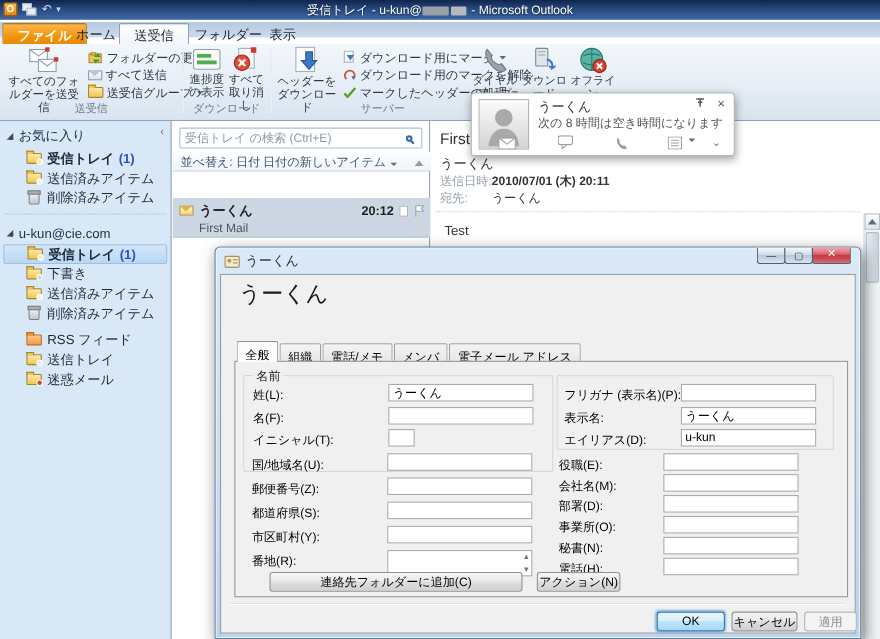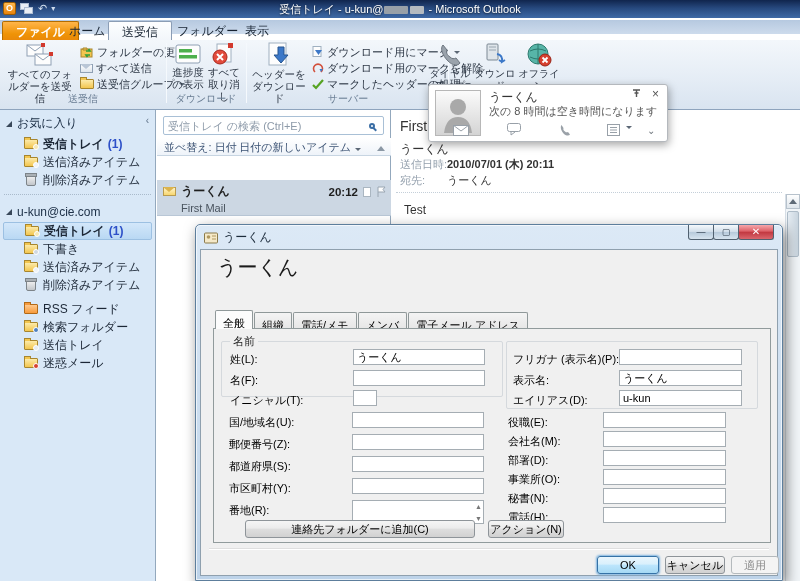--- a/index.html
+++ b/index.html
@@ -349,26 +349,20 @@
       <span class="nlbl">送信済みアイテム</span>
     </div>
     <div class="nitem">
       <span class="trash"></span>
       <span class="nlbl">削除済みアイテム</span>
     </div>
     <div style="height:6px;"></div>
     <div class="nitem">
       <span class="fico rss"></span>
       <span class="nlbl">RSS フィード</span>
-    </div>
-    <div class="nitem">
-      <span class="fico">
-          <span class="bdg" style="background:#4d7fc0;"></span>
-        </span>
-      <span class="nlbl">検索フォルダー</span>
     </div>
     <div class="nitem">
       <span class="fico">
           <span class="bdg" style="background:#e4ecf4;"></span>
         </span>
       <span class="nlbl">送信トレイ</span>
     </div>
     <div class="nitem">
       <span class="fico">
           <span class="bdg" style="background:#d6402f;"></span>
@@ -493,21 +487,21 @@
       <div class="dtabs">
         <span class="dtab active">全般</span>
         <span class="dtab">組織</span>
         <span class="dtab">電話/メモ</span>
         <span class="dtab">メンバ</span>
         <span class="dtab">電子メール アドレス</span>
       </div>
 
       <div class="dpage">
 
-        <div class="fset" style="left:7px;top:12px;width:282px;height:56px;">
+        <div class="fset" style="left:7px;top:12px;width:282px;height:88px;">
           <span class="leg">名前</span>
           <span class="flab" style="left:8px;top:10px;">姓(L):</span>
           <input class="fin" style="left: 131px; top: 7px; width: 132px;" value="うーくん">
           <span class="flab" style="left:8px;top:31px;">名(F):</span>
           <input class="fin" style="left: 131px; top: 28px; width: 132px;" value="">
           <span class="flab" style="left:8px;top:51px;">イニシャル(T):</span>
           <input class="fin" style="left: 131px; top: 48px; width: 24px;" value="">
         </div>
 
         <div class="fset" style="left:292px;top:12px;width:252px;height:68px;">

